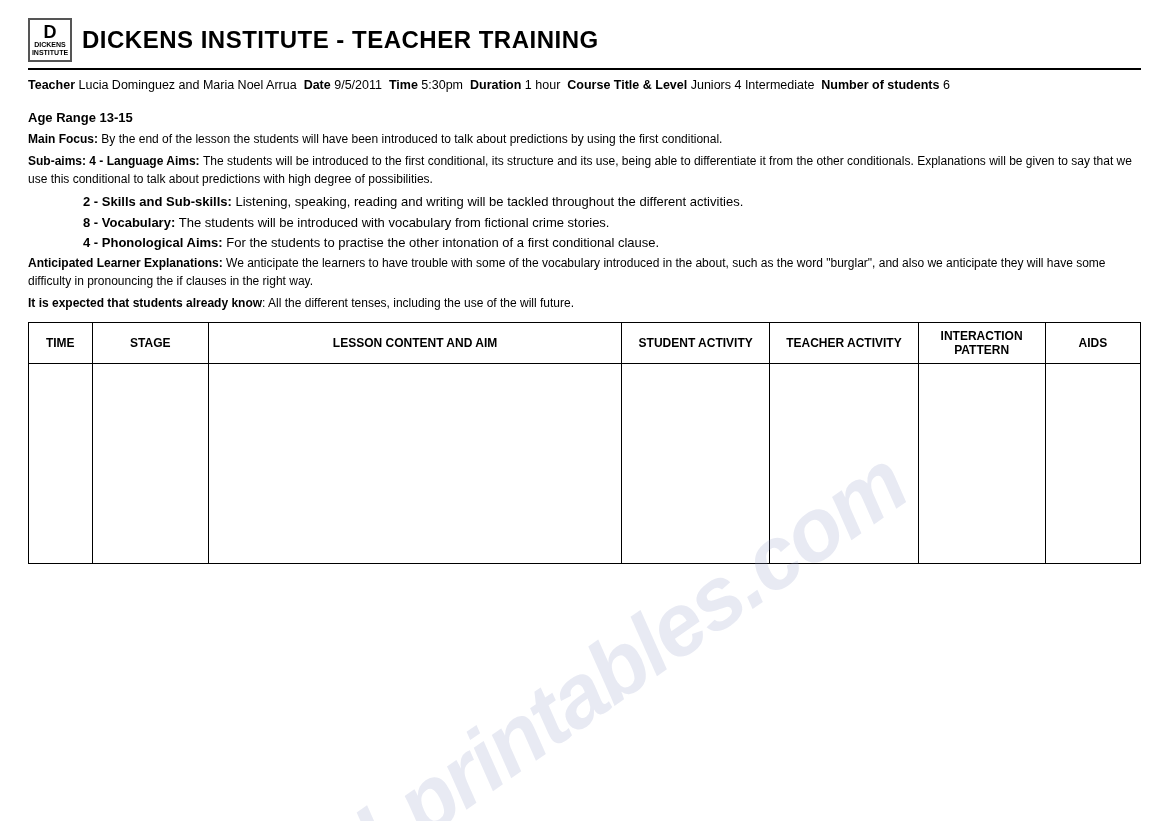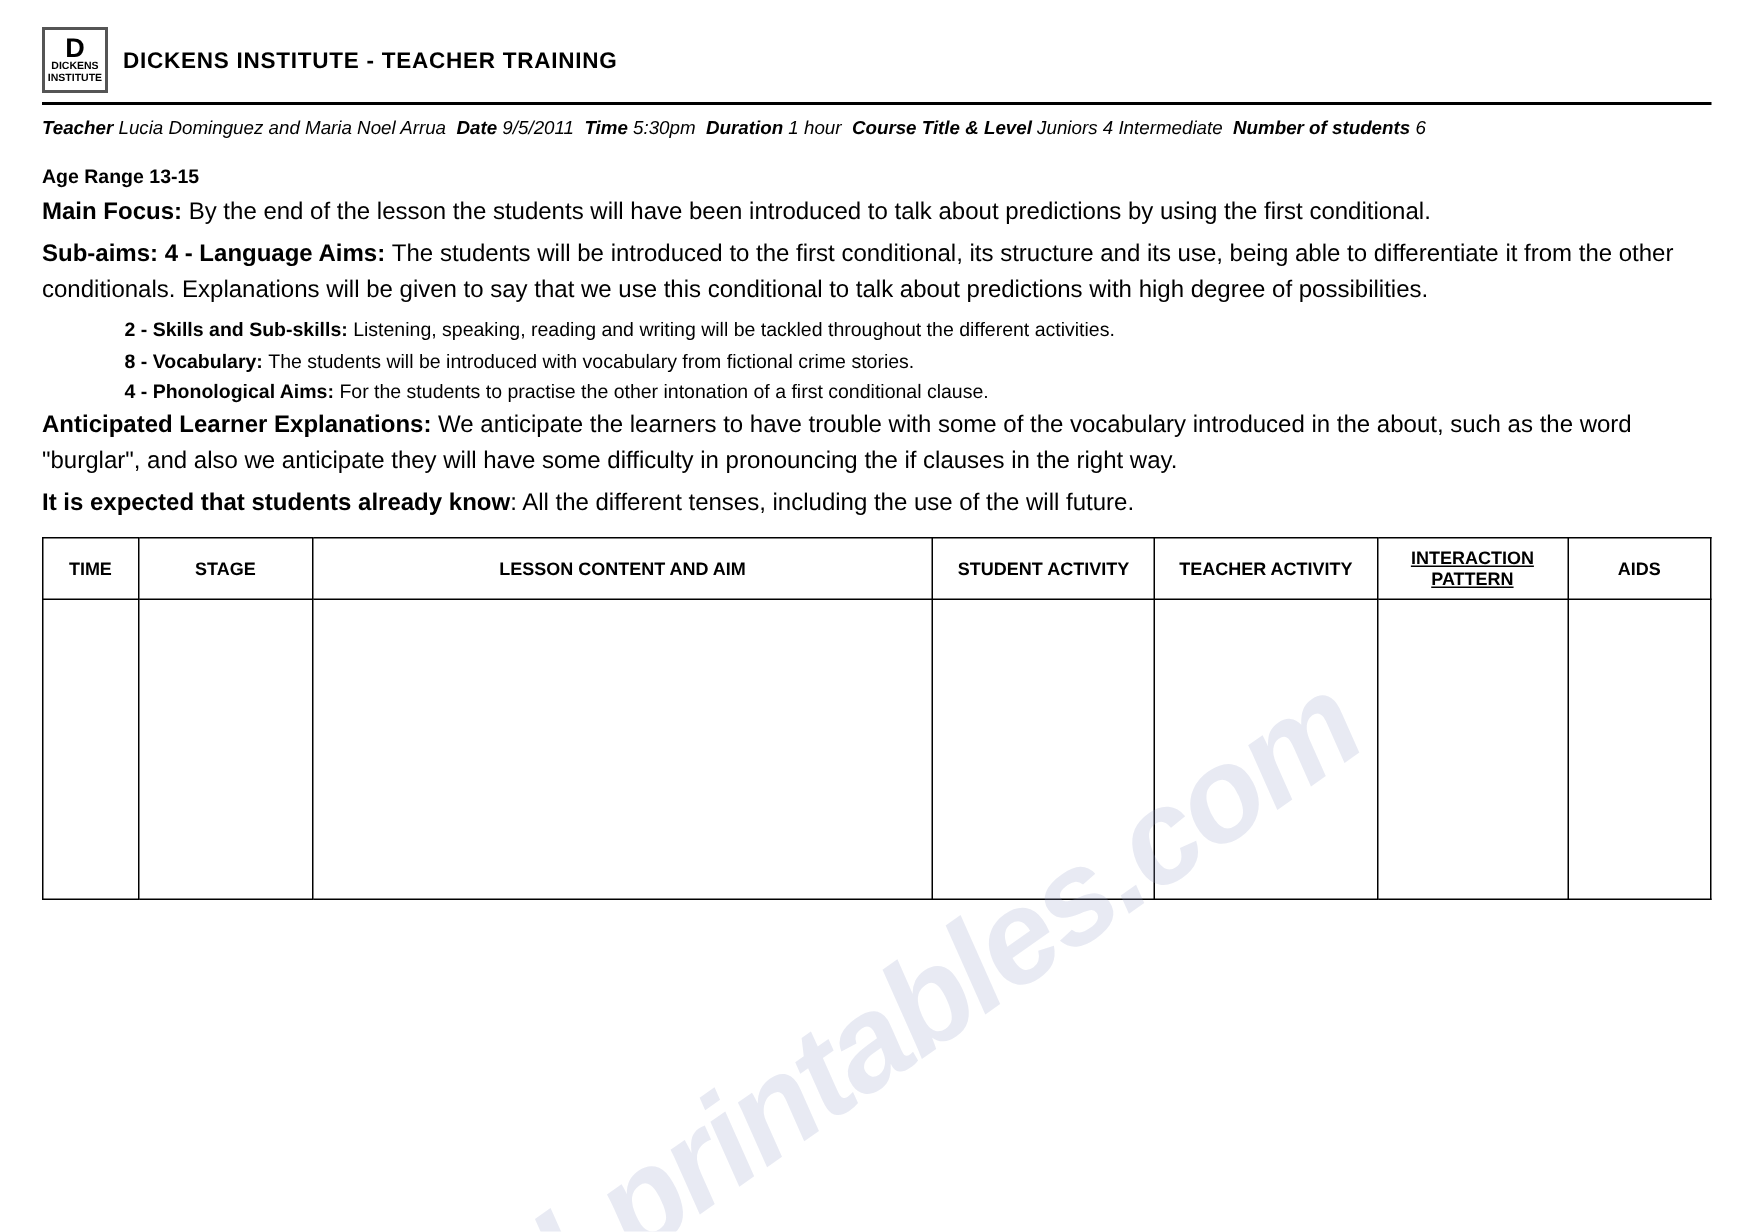--- a/index.html
+++ b/index.html
@@ -42,46 +42,45 @@
     }
 
     .logo-text {
       font-size: 7px;
       text-align: center;
       line-height: 1.1;
       font-weight: bold;
     }
 
     .header-title {
-      font-size: 15px;
+      font-size: 24px;
       font-weight: bold;
       letter-spacing: 0.5px;
     }
 
     .info-line {
       font-size: 12.5px;
       margin-bottom: 5px;
       line-height: 1.5;
-      font-style: italic;
     }
 
     .info-line b {
       font-weight: bold;
     }
 
     .age-range {
       font-size: 13px;
       font-weight: bold;
       margin-bottom: 5px;
       margin-top: 15px;
     }
 
     .section {
       margin-bottom: 4px;
-      font-size: 16px;
+      font-size: 12px;
       line-height: 1.5;
     }
 
     .section b {
       font-weight: bold;
     }
 
     .sub-item {
       margin-left: 55px;
       font-size: 13px;
@@ -116,21 +115,21 @@
       vertical-align: top;
       min-height: 200px;
       height: 200px;
     }
 
     .col-time { width: 60px; }
     .col-stage { width: 110px; }
     .col-lesson { width: 390px; }
     .col-student { width: 140px; }
     .col-teacher { width: 140px; }
-    .col-interaction { width: 120px; text-decoration: underline; }
+    .col-interaction { width: 120px; }
     .col-aids { width: 90px; }
 
     
     .watermark {
       position: absolute;
       bottom: 80px;
       left: 50%;
       transform: translateX(-50%) rotate(-35deg);
       font-size: 88px;
       color: rgba(150, 160, 200, 0.22);

